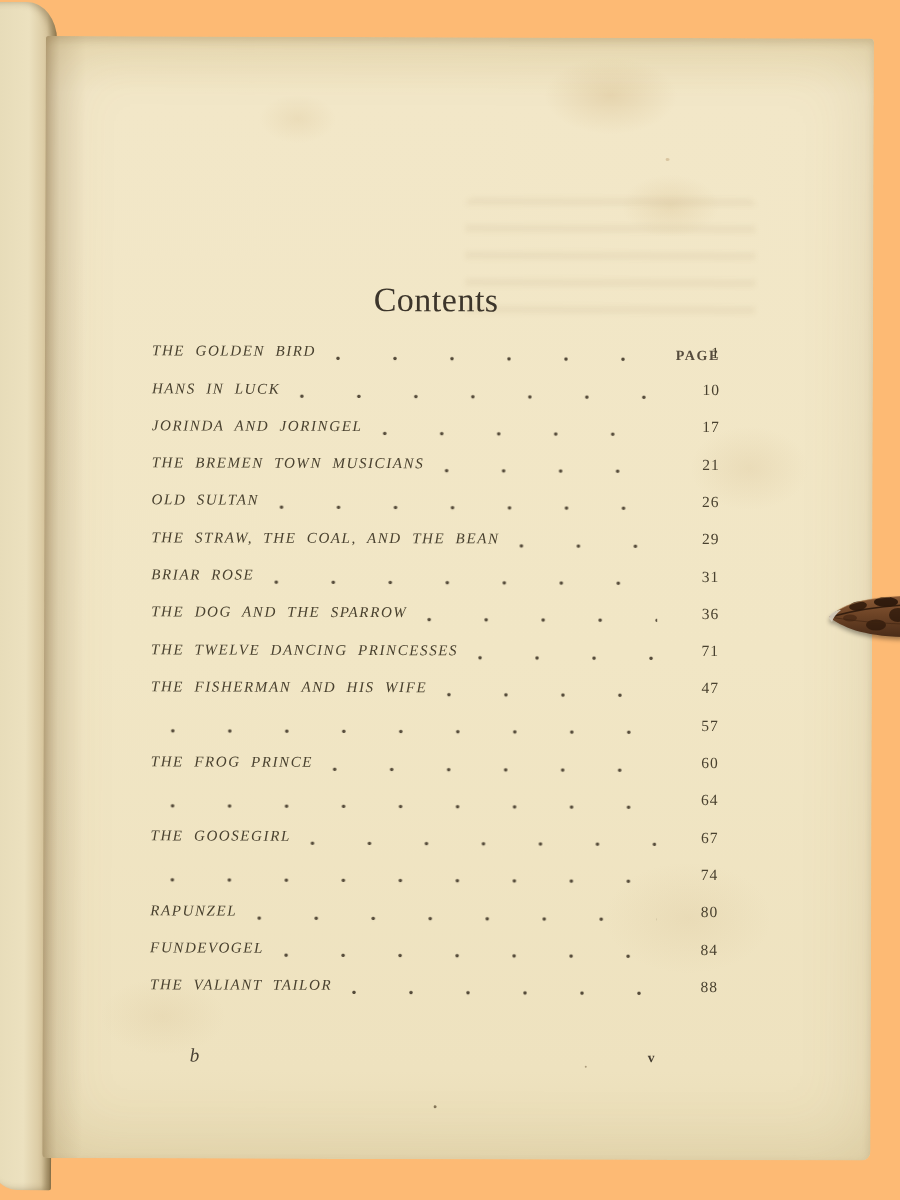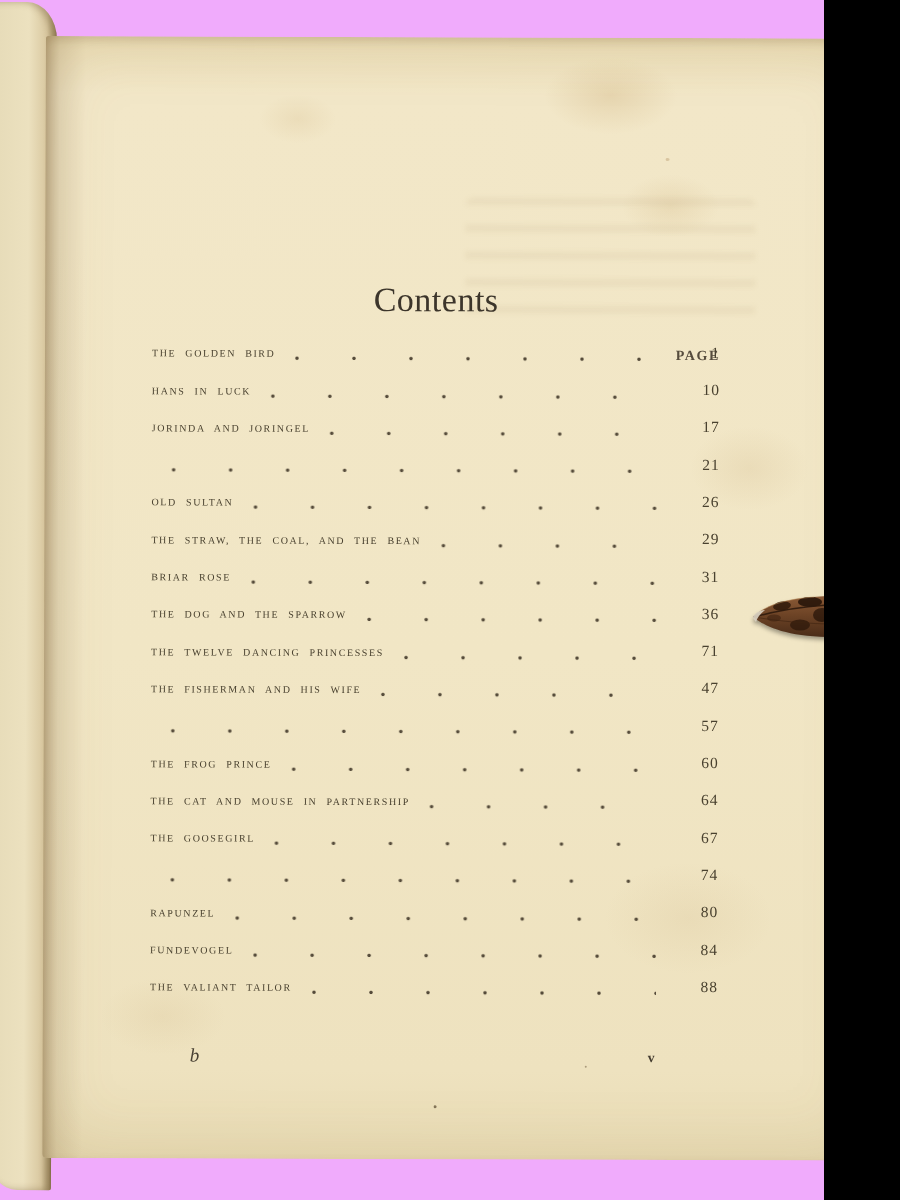--- a/index.html
+++ b/index.html
@@ -1,18 +1,18 @@
 <!DOCTYPE html>
 <html><head>
 <meta charset="utf-8">
 <style>
   html,body { margin:0; padding:0; background:#000; }
   .scene {
-    position:relative; width:824px; height:1200px; overflow:hidden;
-    background:#f0abfc;
+    position:relative; width:900px; height:1200px; overflow:hidden;
+    background:#fdba74;
     font-family:"Liberation Serif","DejaVu Serif",serif;
   }
   
   .facing-page {
     position:absolute; left:-8px; top:2px; width:62px; height:1188px;
     background:linear-gradient(90deg,#e6dbb8 0%,#ece1bf 55%,#d9c8a0 84%,#b3a075 97%,#8f7c52 100%);
     border-radius:6px 30px 2px 28px / 6px 38px 2px 34px;
     box-shadow:inset -5px 0 7px rgba(96,74,40,.38);
     transform:rotate(.3deg);
   }
@@ -51,22 +51,22 @@
     text-align:center; font-size:34px; line-height:1; letter-spacing:.5px;
     color:#3c352b; margin:0; font-weight:normal;
   }
   .col-label {
     position:absolute; top:310px; right:0;
     font-size:14px; font-weight:bold; letter-spacing:1.6px; color:#564c3d;
   }
   .toc { position:absolute; top:287px; left:0; width:100%; }
   .toc-row { height:37.3px; display:flex; align-items:flex-end; }
   .toc-title {
-    font-size:10px; line-height:1; letter-spacing:1.6px; word-spacing:5px;
-    white-space:nowrap; padding-bottom:2px; color:#49412f;
+    font-size:15px; line-height:1; letter-spacing:1.6px; word-spacing:5px;
+    white-space:nowrap; padding-bottom:2px; color:#49412f;font-style:italic;
   }
   .leader {
     flex:1; height:14px; margin:0 16px 0 12px;
     background-image:radial-gradient(circle at 2px 2.4px, rgba(68,58,43,.9) 1.3px, rgba(68,58,43,0) 2.1px);
     background-size:57px 5px; background-repeat:repeat-x;
     background-position:8px bottom;
   }
   .toc-num {
     width:46px; text-align:right; font-size:15.5px; line-height:1;
     padding-bottom:2px; letter-spacing:1px; color:#49412f;
@@ -113,20 +113,21 @@
             <span class="toc-title">HANS IN LUCK</span>
             <span class="leader"></span>
             <span class="toc-num">10</span>
           </div>
           <div class="toc-row">
             <span class="toc-title">JORINDA AND JORINGEL</span>
             <span class="leader"></span>
             <span class="toc-num">17</span>
           </div>
           <div class="toc-row">
+            <span class="toc-title">THE BREMEN TOWN MUSICIANS</span>
             <span class="leader"></span>
             <span class="toc-num">21</span>
           </div>
           <div class="toc-row">
             <span class="toc-title">OLD SULTAN</span>
             <span class="leader"></span>
             <span class="toc-num">26</span>
           </div>
           <div class="toc-row">
             <span class="toc-title">THE STRAW, THE COAL, AND THE BEAN</span>
@@ -156,21 +157,20 @@
           <div class="toc-row">
             <span class="leader"></span>
             <span class="toc-num">57</span>
           </div>
           <div class="toc-row">
             <span class="toc-title">THE FROG PRINCE</span>
             <span class="leader"></span>
             <span class="toc-num">60</span>
           </div>
           <div class="toc-row">
-            <span class="toc-title">THE CAT AND MOUSE IN PARTNERSHIP</span>
             <span class="leader"></span>
             <span class="toc-num">64</span>
           </div>
           <div class="toc-row">
             <span class="toc-title">THE GOOSEGIRL</span>
             <span class="leader"></span>
             <span class="toc-num">67</span>
           </div>
           <div class="toc-row">
             <span class="leader"></span>

